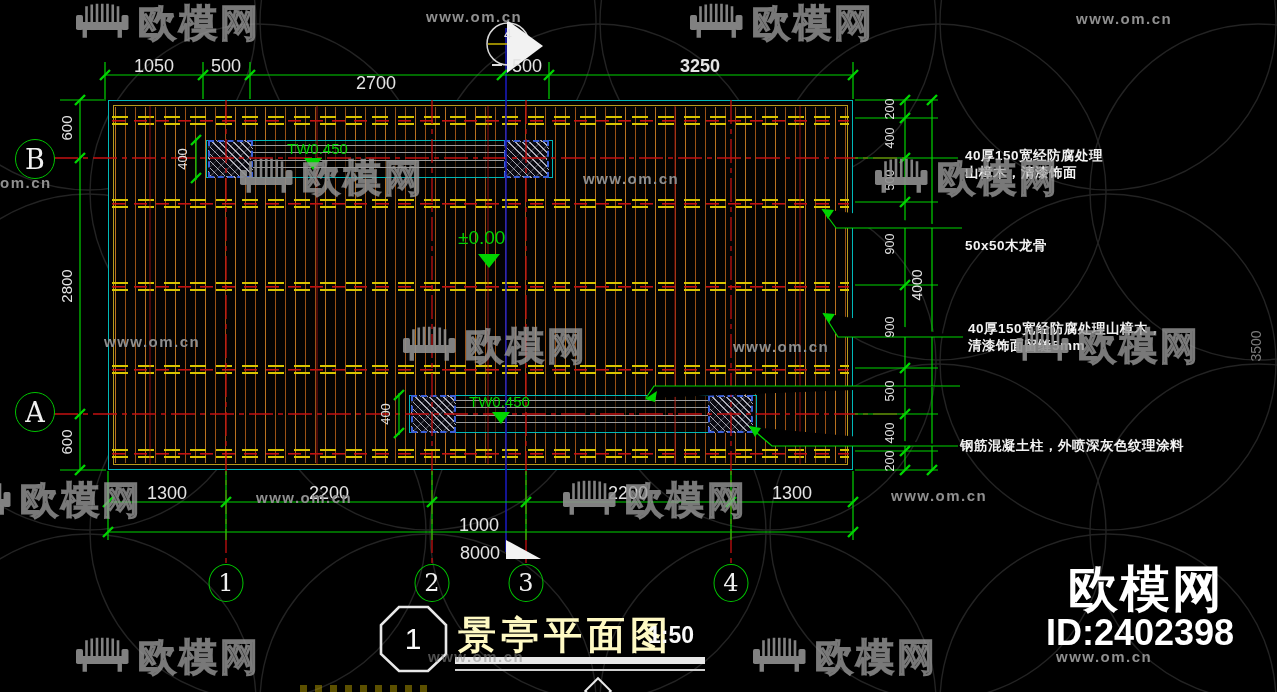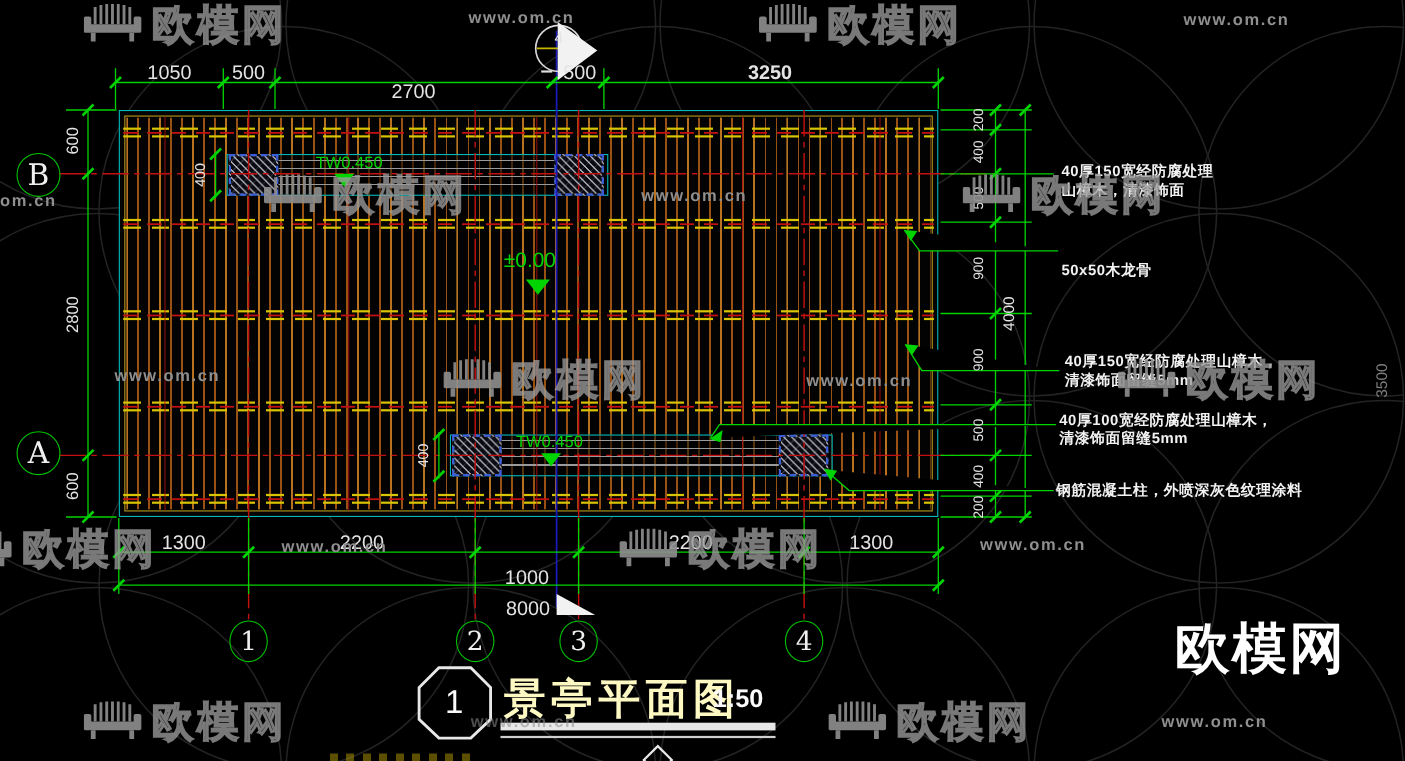--- a/index.html
+++ b/index.html
@@ -264,37 +264,34 @@
     <div>40厚150宽经防腐处理</div>
     <div>山樟木，清漆饰面</div>
   </div>
   <div class="anno" style="left:965px;top:237px;">
     <div>50x50木龙骨</div>
   </div>
   <div class="anno" style="left:968px;top:320px;">
     <div>40厚150宽经防腐处理山樟木，</div>
     <div>清漆饰面留缝5mm</div>
   </div>
-  <div class="anno" style="left:963px;top:373px;">
-    <div>40厚100宽经防腐处理山樟木，</div>
-    <div>清漆饰面留缝5mm</div>
-  </div>
   <div class="anno" style="left:960px;top:437px;">
     <div>钢筋混凝土柱，外喷深灰色纹理涂料</div>
   </div>
 
   <div class="title-num">1</div>
   <div class="title-cn">景亭平面图</div>
   <div class="title-scale">1:50</div>
   <div class="ubar1"></div>
   <div class="ubar2"></div>
   <div class="diamond"></div>
   <div class="fragment"></div>
 
   <div class="brand-big" style="left:1068px;top:556px;font-size:50px;letter-spacing:2px;">欧模网</div>
+  <div class="brand-big" style="left:1046px;top:612px;font-size:36px;">ID:2402398</div>
 
   <svg width="0" height="0" style="position:absolute">
     <symbol id="sofa" viewBox="0 0 64 44">
       <g fill="none" stroke="#8f8f8f" stroke-width="3">
         <path d="M12 4 V22 M18 2 V22 M24 1 V22 M30 1 V22 M36 1 V22 M42 2 V22 M48 4 V22"></path>
         <rect x="6" y="22" width="48" height="9" fill="#8f8f8f" stroke="none" rx="2"></rect>
         <rect x="0" y="14" width="8" height="17" fill="#8f8f8f" stroke="none" rx="2"></rect>
         <rect x="52" y="14" width="8" height="17" fill="#8f8f8f" stroke="none" rx="2"></rect>
         <path d="M10 31 V40 M50 31 V40" stroke-width="5"></path>
       </g>

